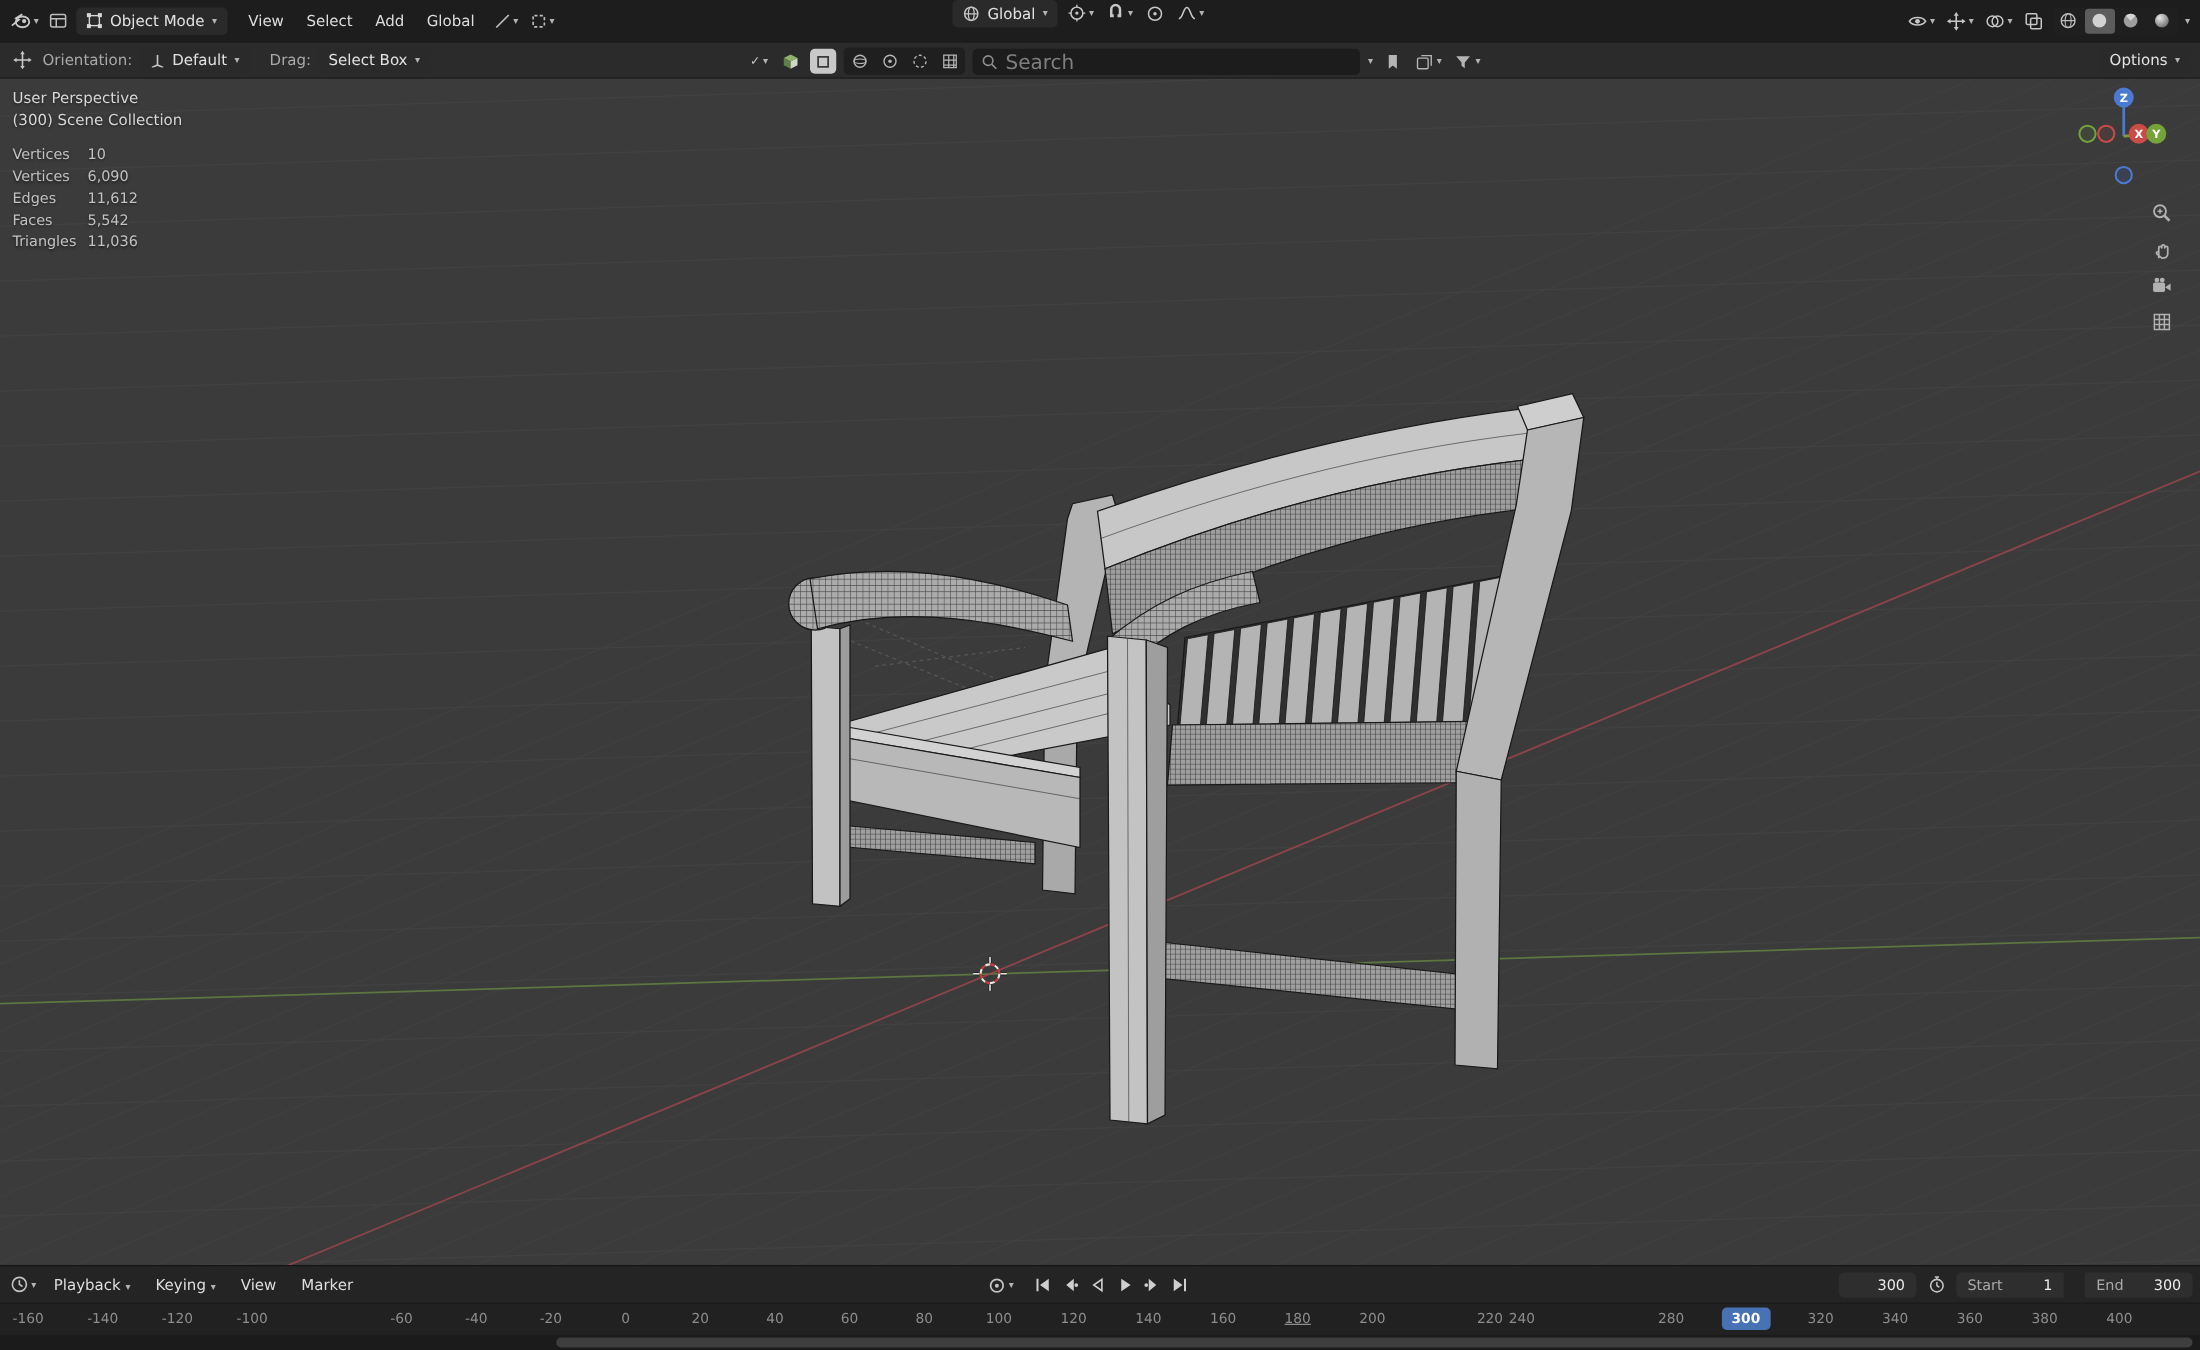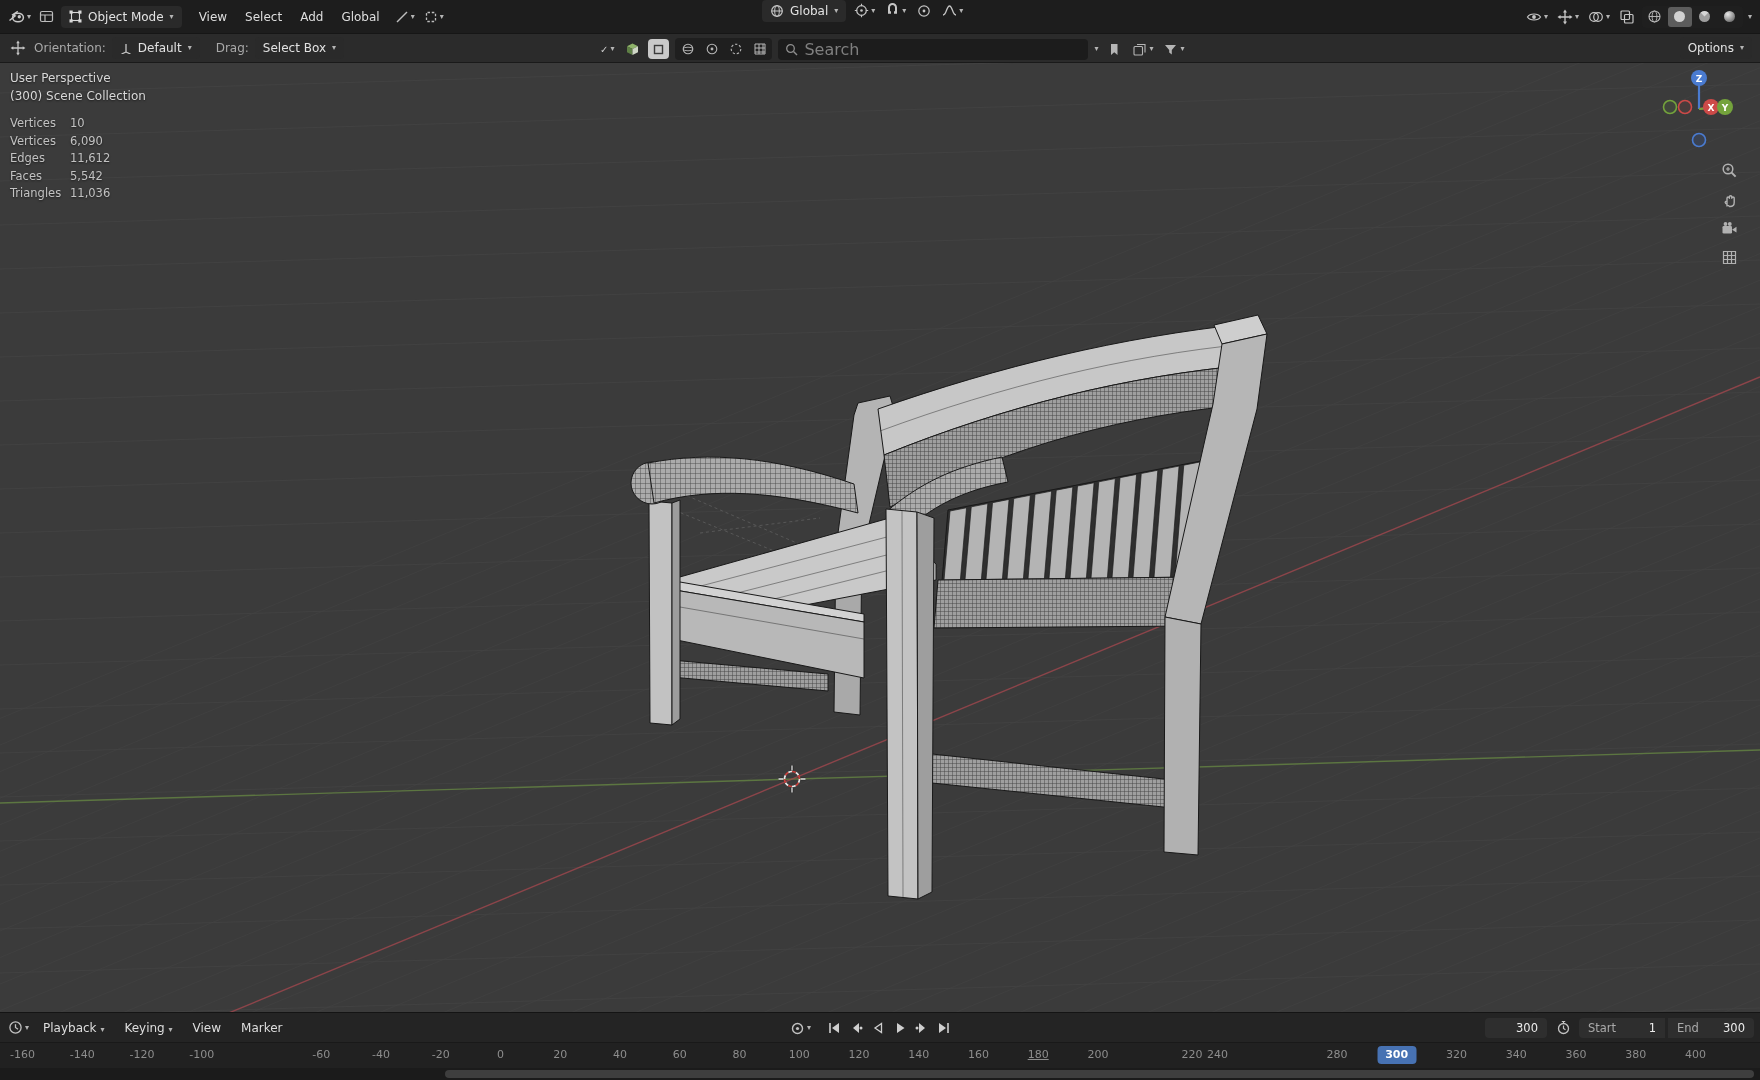--- a/index.html
+++ b/index.html
@@ -39,21 +39,21 @@
   .stat-row{display:flex}
   .stat-label{width:60px}
   #nav-gizmo{position:absolute;right:17px;top:2px;width:88px;height:88px}
   #nav-tools{position:absolute;right:22px;top:98px;display:flex;flex-direction:column;gap:11px;opacity:.88}
   .nav-tool{width:18px;height:18px;display:flex;align-items:center;justify-content:center}
   #tl-center{position:absolute;left:788px;top:0;height:30px;display:flex;align-items:center;gap:3px}
   #tl-right{margin-left:auto;display:flex;align-items:center;gap:6px}
   .transport{display:flex;align-items:center;gap:2px;margin-left:8px}
   .t-btn{width:20px;height:20px;display:flex;align-items:center;justify-content:center;border-radius:3px}
   .numfield{background:#2e2e2e;border-radius:4px;height:20px;display:flex;align-items:center;padding:0 9px;color:#ececec;font-size:11.5px}
-  .pairfield{display:flex;gap:3px}
+  .pairfield{display:flex;gap:17px}
   .pairfield .numfield{border-radius:0;width:86px;justify-content:space-between}
   .pairfield .numfield:first-child{border-radius:4px 0 0 4px}
   .pairfield .numfield:last-child{border-radius:0 4px 4px 0}
   .tick{position:absolute;top:5px;transform:translateX(-50%);font-size:11px;color:#8d8d8d}
   .current-frame{position:absolute;top:3px;transform:translateX(-50%);background:#4772b3;color:#fff;font-size:11px;font-weight:bold;padding:2px 8px;border-radius:4px;line-height:14px}
   .mini-check{color:#c9c9c9;font-size:10px}
   .contour{stroke:#2d2d2d;stroke-width:0.8;fill:none;opacity:0.6}
   .dashline{stroke:#5a5a5a;stroke-width:1;stroke-dasharray:3 3;fill:none;opacity:0.9}
 </style>
 </head>

